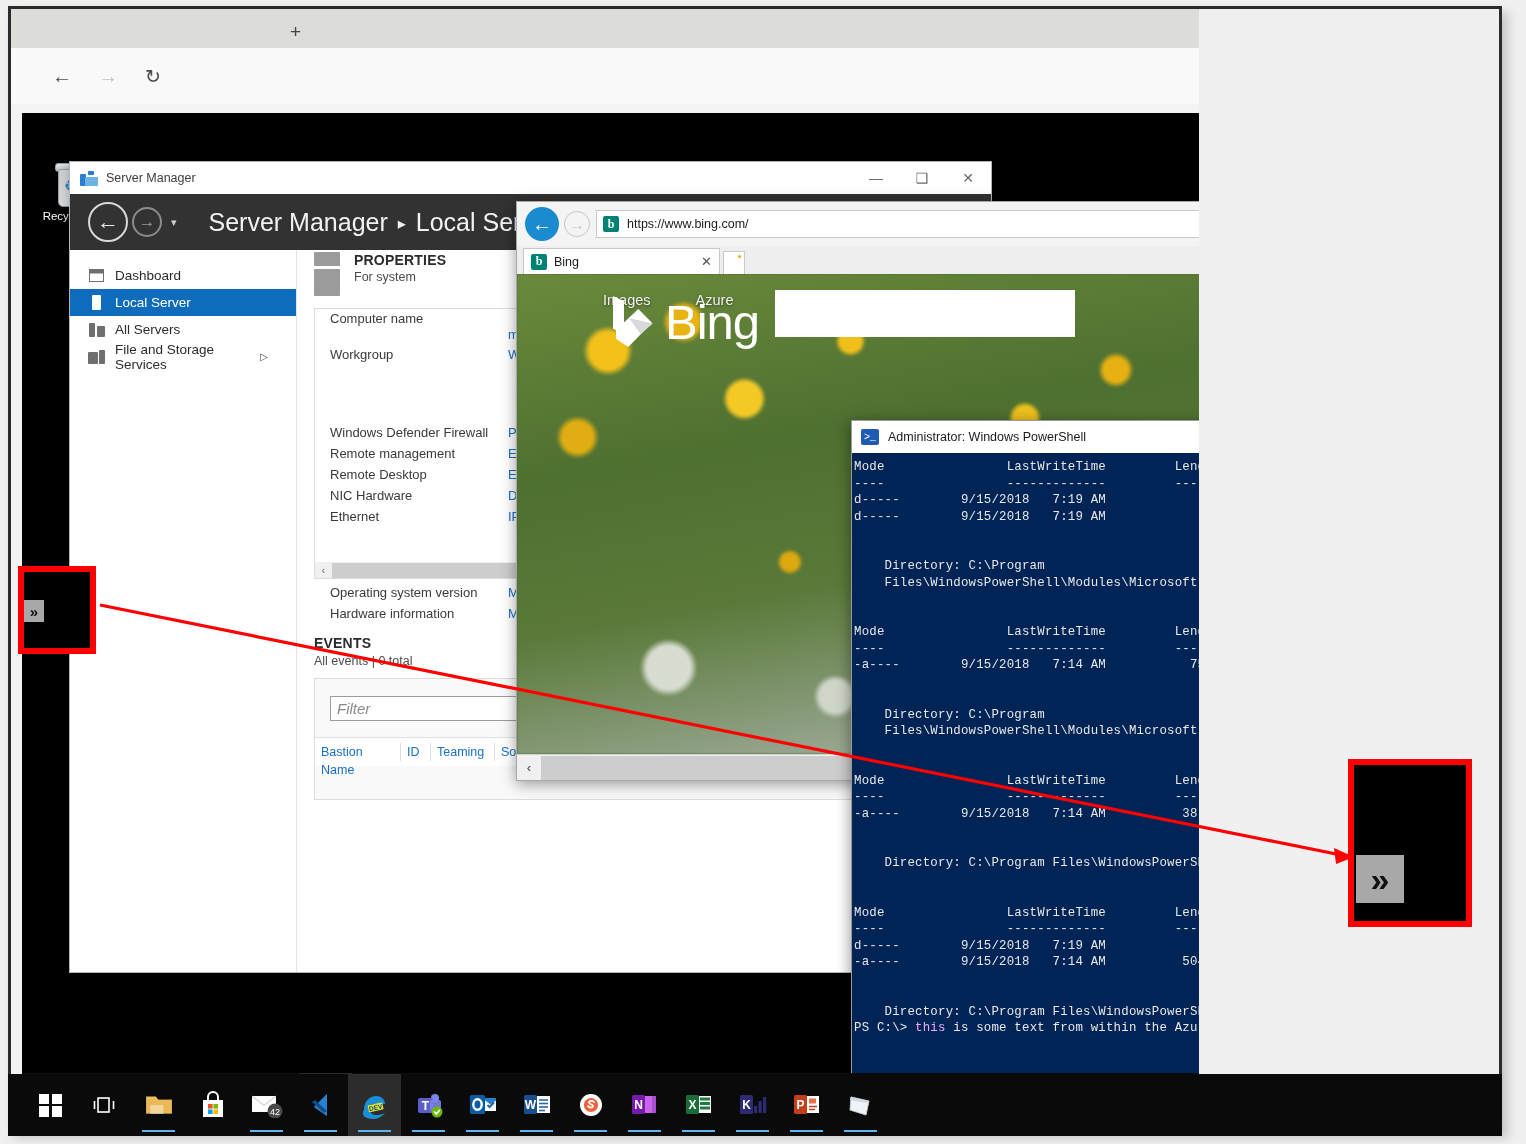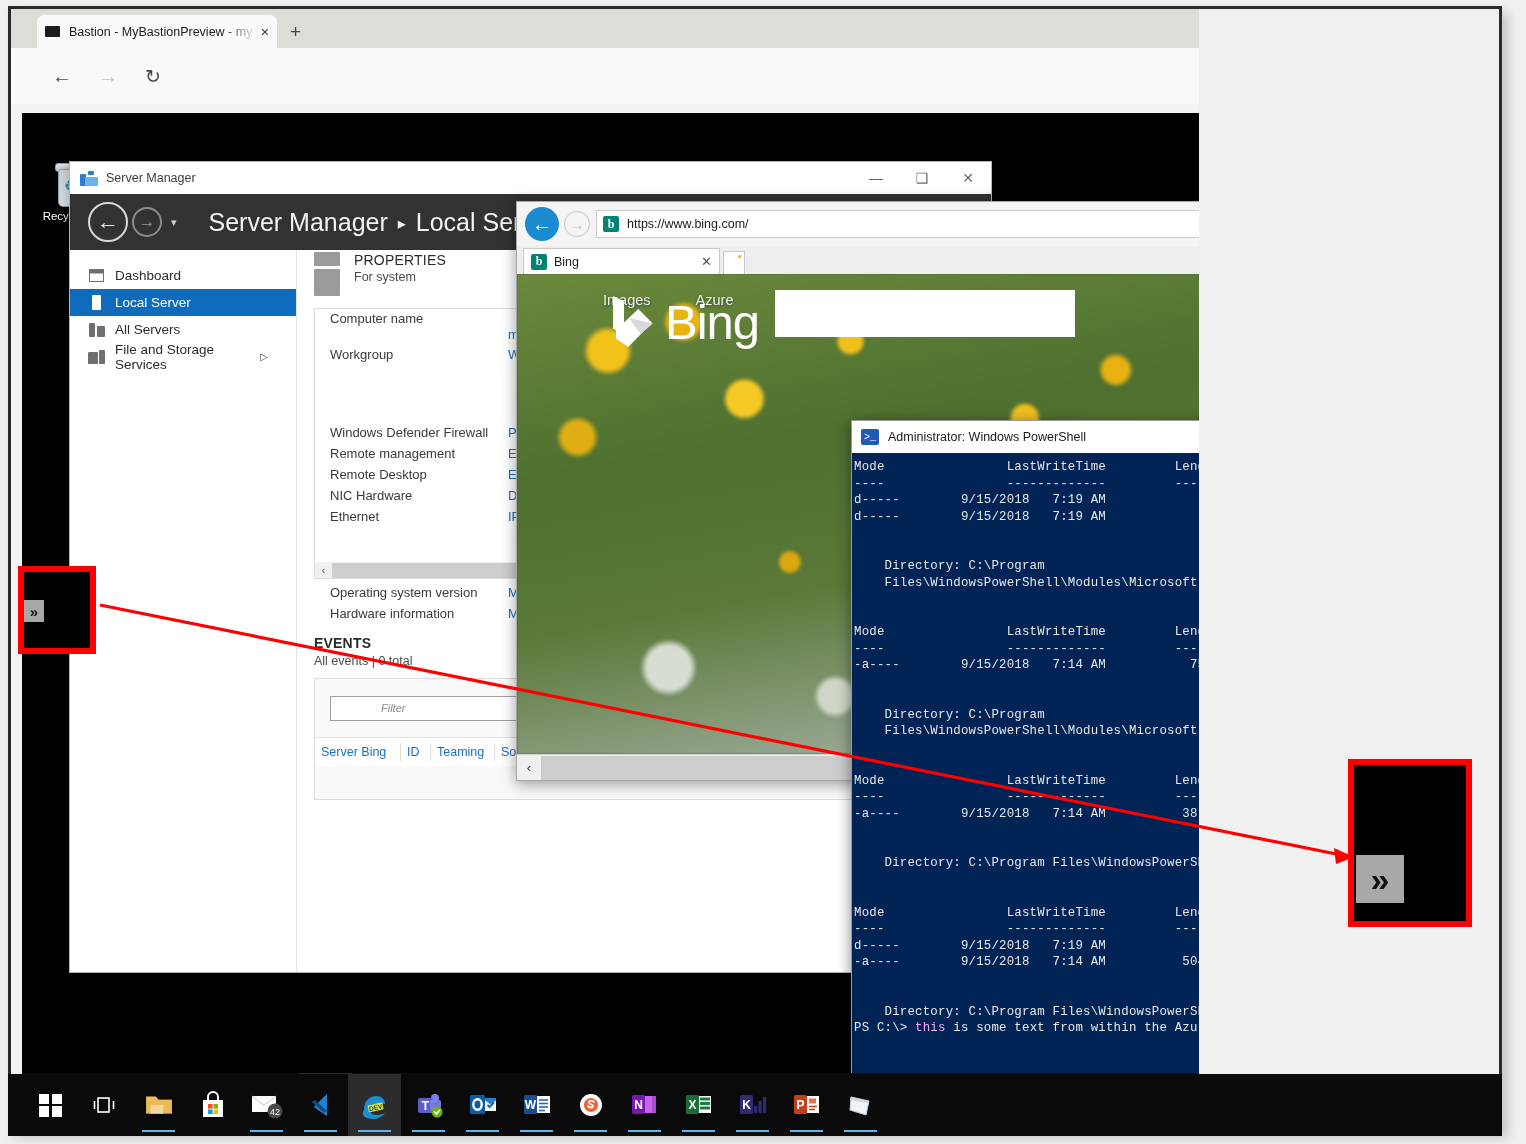--- a/index.html
+++ b/index.html
@@ -91,41 +91,41 @@
   .g-servers{width:16px;height:14px;position:relative;}
   .g-servers i{position:absolute;background:#6f6f6f;border-radius:1px;}
   .g-fs{width:17px;height:14px;position:relative;}
   .g-fs i{position:absolute;background:#6f6f6f;border-radius:1px;}
 
   #sm-main{flex:1;position:relative;background:#ffffff;overflow:hidden;}
   #props{position:absolute;left:17px;top:2px;right:0;}
   #props .ph{display:flex;align-items:flex-start;}
   #props .pico{width:26px;height:44px;margin-right:14px;position:relative;}
   #props .pico i{position:absolute;left:0;width:26px;background:#9b9b9b;border-radius:1px;}
-  #props .pt{font-size:14px;font-weight:normal;color:#2b2b2b;letter-spacing:.2px;}
+  #props .pt{font-size:14px;font-weight:bold;color:#2b2b2b;letter-spacing:.2px;}
   #props .ps{font-size:12.5px;color:#4a4a4a;margin-top:2px;}
   #pbox{margin-top:12px;border:1px solid #dcdcdc;border-bottom:none;height:258px;position:relative;
         background:#fff;box-sizing:border-box;}
   .prow{position:absolute;left:15px;font-size:13px;color:#3a3a3a;white-space:nowrap;}
   .pval{position:absolute;left:193px;font-size:13px;color:#1a6fc4;white-space:nowrap;}
   #phscroll{position:absolute;left:17px;right:0;top:312px;height:17px;background:#f0f0f0;border:1px solid #dcdcdc;
             border-top:none;box-sizing:border-box;display:flex;align-items:center;}
   #phscroll .lbtn{width:17px;height:15px;display:flex;align-items:center;justify-content:center;
                   font-size:10px;color:#5a5a5a;background:#f0f0f0;}
   #phscroll .thumb{height:15px;flex:1;background:#cdcdcd;}
 
   #events{position:absolute;left:17px;top:385px;right:0;}
   #ev-t{font-size:14px;font-weight:bold;color:#2b2b2b;letter-spacing:.2px;}
   #ev-s{font-size:12.5px;color:#4a4a4a;margin-top:3px;}
   #ev-box{margin-top:10px;border:1px solid #dcdcdc;background:#faf9fa;height:122px;box-sizing:border-box;
           position:relative;}
   #ev-tools{height:58px;display:flex;align-items:center;padding-left:15px;}
   #filter{width:228px;height:25px;border:1px solid #9d9d9d;background:#fff;display:flex;align-items:center;
           padding:0 6px;box-sizing:border-box;}
-  #filter .ph{font-size:11px;color:#8a8a8a;font-style:italic;flex:1;margin-left:44px;}
+  #filter .ph{font-size:15px;color:#8a8a8a;font-style:italic;flex:1;}
   #filter .mag{font-size:13px;color:#2b2b2b;transform:rotate(-45deg);}
   .toolgrp{display:flex;align-items:center;margin-left:22px;}
   .tbtn{width:19px;height:19px;border-radius:50%;border:1px solid #5e5e5e;display:flex;align-items:center;
         justify-content:center;font-size:10px;color:#3a3a3a;box-sizing:border-box;}
   .tcar{font-size:9px;color:#2b2b2b;margin-left:7px;}
   #ev-head{position:absolute;left:0;right:0;top:58px;height:28px;background:#ffffff;border-top:1px solid #e0e0e0;
            display:flex;align-items:center;}
   #ev-head .c{font-size:12.5px;color:#1a6fc4;border-right:1px solid #dedede;height:18px;line-height:18px;
               padding:0 6px;box-sizing:border-box;position:relative;}
   #ev-head .c:last-child{border-right:none;}
@@ -236,25 +236,20 @@
 </style>
 </head>
 <body>
 
 <div id="root">
   <div id="frame-border"></div>
 
   <div id="browser">
 
     <div id="tabstrip">
-      <div id="tab">
-        <span class="favicon"></span>
-        <span class="ttl">Bastion - MyBastionPreview - my</span>
-        <span id="tab-close">×</span>
-      </div>
       <div id="newtab">+</div>
     </div>
 
     <div id="navbar"></div>
     <div class="navbtn" id="nav-back">←</div>
     <div class="navbtn" id="nav-fwd">→</div>
     <div class="navbtn" id="nav-reload">↻</div>
 
 
     <div id="vm">
@@ -374,21 +369,21 @@
                     <div class="toolgrp">
                       <span class="tbtn">☰</span>
                       <span class="tcar">▼</span>
                     </div>
                     <div class="toolgrp">
                       <span class="tbtn">▦</span>
                       <span class="tcar">▼</span>
                     </div>
                   </div>
                   <div id="ev-head">
-                    <span class="c" style="width:86px">Server Bing</span>
+                    <span class="c" style="width:86px">Bastion Name</span>
                     <span class="c" style="width:30px">ID</span>
                     <span class="c" style="width:64px">Teaming</span>
                     <span class="c" style="width:192px">Source</span>
                     <span class="c" style="width:50px">Log</span>
                     <span class="c" style="width:120px">
                       <span>Date and Time</span>
                       <span class="sortcar">▼</span>
                     </span>
                   </div>
                 </div>

